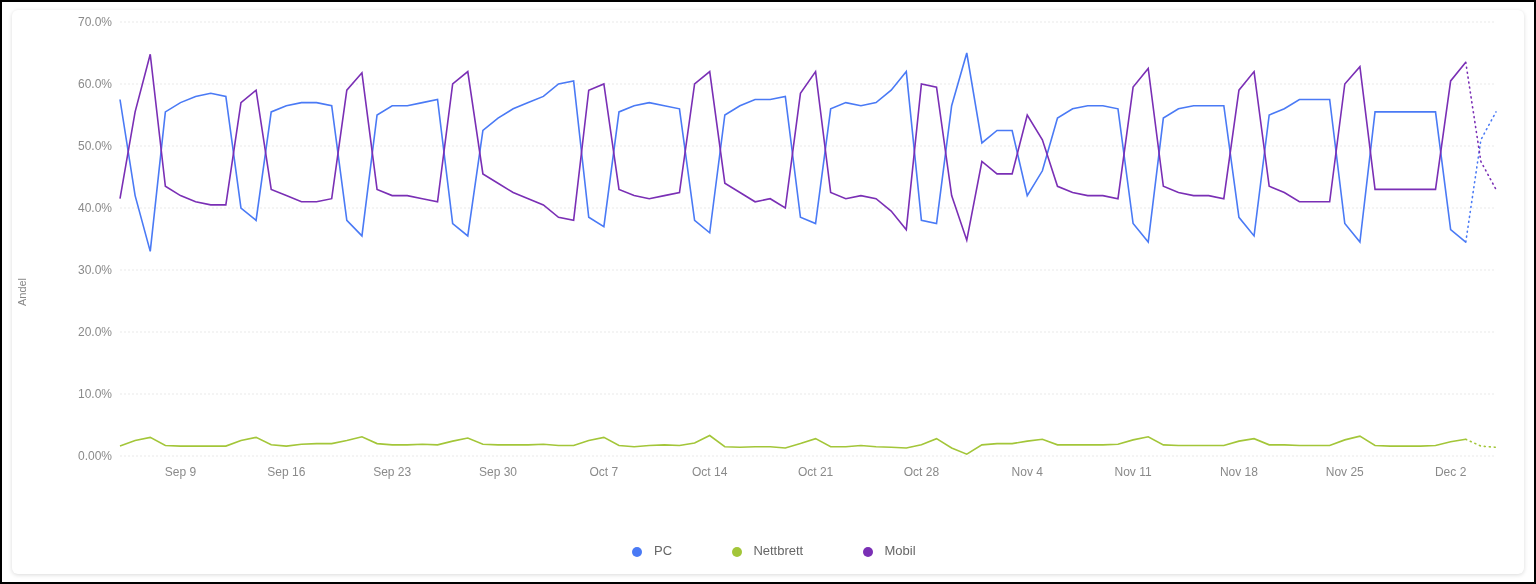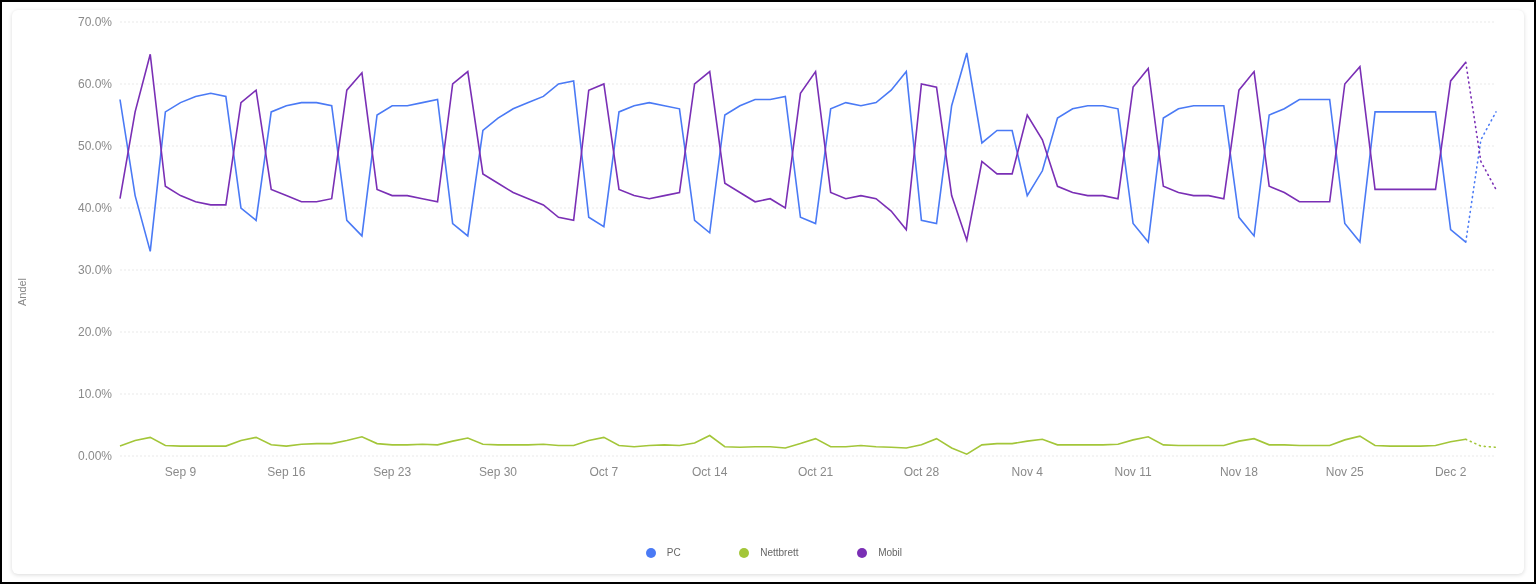--- a/index.html
+++ b/index.html
@@ -3,21 +3,21 @@
 <meta charset="utf-8">
 <style>
   html,body{margin:0;padding:0;font-family:Arial,Helvetica,sans-serif;background:#fff;color:#555;}
   .frame{width:1536px;height:584px;border:2px solid #000;box-sizing:border-box;position:relative;}
   .card{position:absolute;left:10px;top:8px;right:10px;bottom:8px;border-radius:6px;background:#fff;
         box-shadow:0 1px 4px rgba(0,0,0,0.15);padding:10px 10px 0 10px;box-sizing:border-box;}
   .plot-wrap{position:absolute;left:36px;right:10px;top:6px;height:478px;}
   svg{display:block}
   .ylab{position:absolute;left:10px;top:50%;transform:translate(-50%,-50%) rotate(-90deg);
         font-size:11px;color:#888;}
-  .legend{position:absolute;left:12px;right:0;bottom:16px;text-align:center;font-size:10px;color:#666;}
+  .legend{position:absolute;left:12px;right:0;bottom:16px;text-align:center;font-size:13px;color:#666;}
   .legend-item{display:inline-block;margin:0 28px;cursor:pointer;}
   .dot{display:inline-block;width:10px;height:10px;border-radius:50%;margin-right:8px;vertical-align:middle;}
   .tick-text{font-size:12px;fill:#8a8a8a;}
   .grid{stroke:#e9e9e9;stroke-width:1;stroke-dasharray:2 2;}
   .series{fill:none;stroke-width:1.6;}
   .series-dotted{fill:none;stroke-width:1.6;stroke-dasharray:1 4;stroke-linecap:round;}
 </style>
 </head>
 <body>
 <div class="frame">

